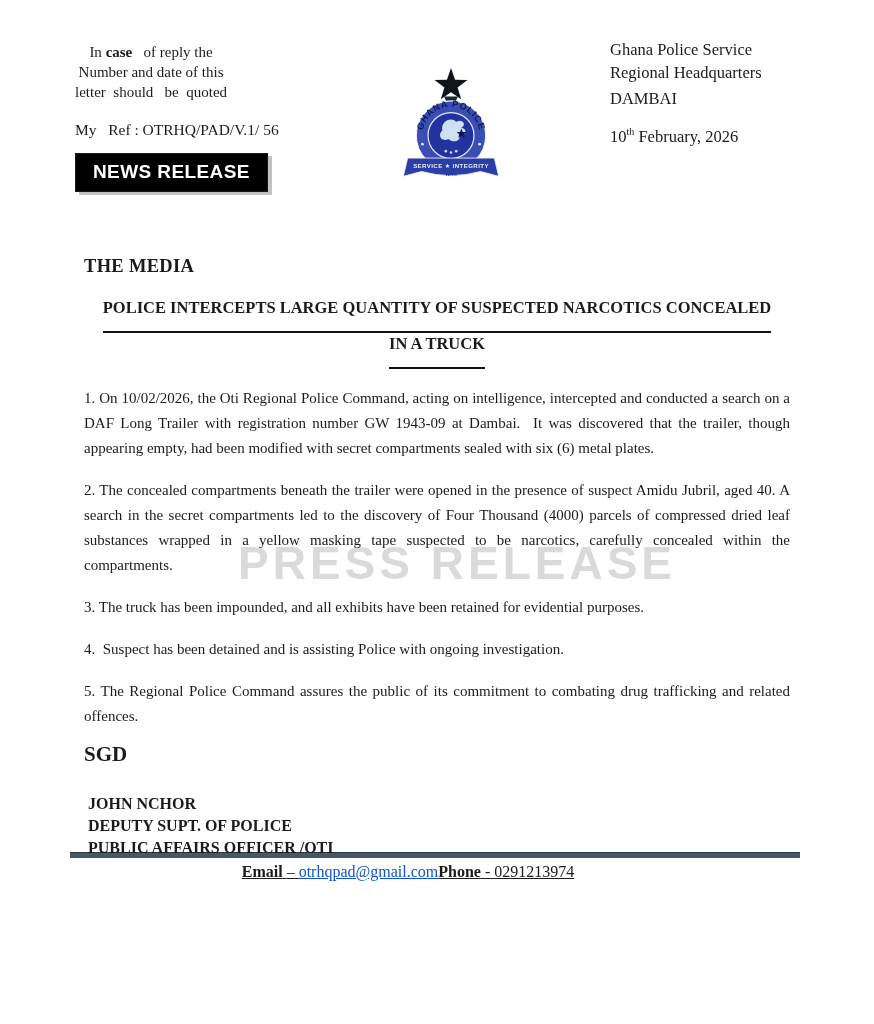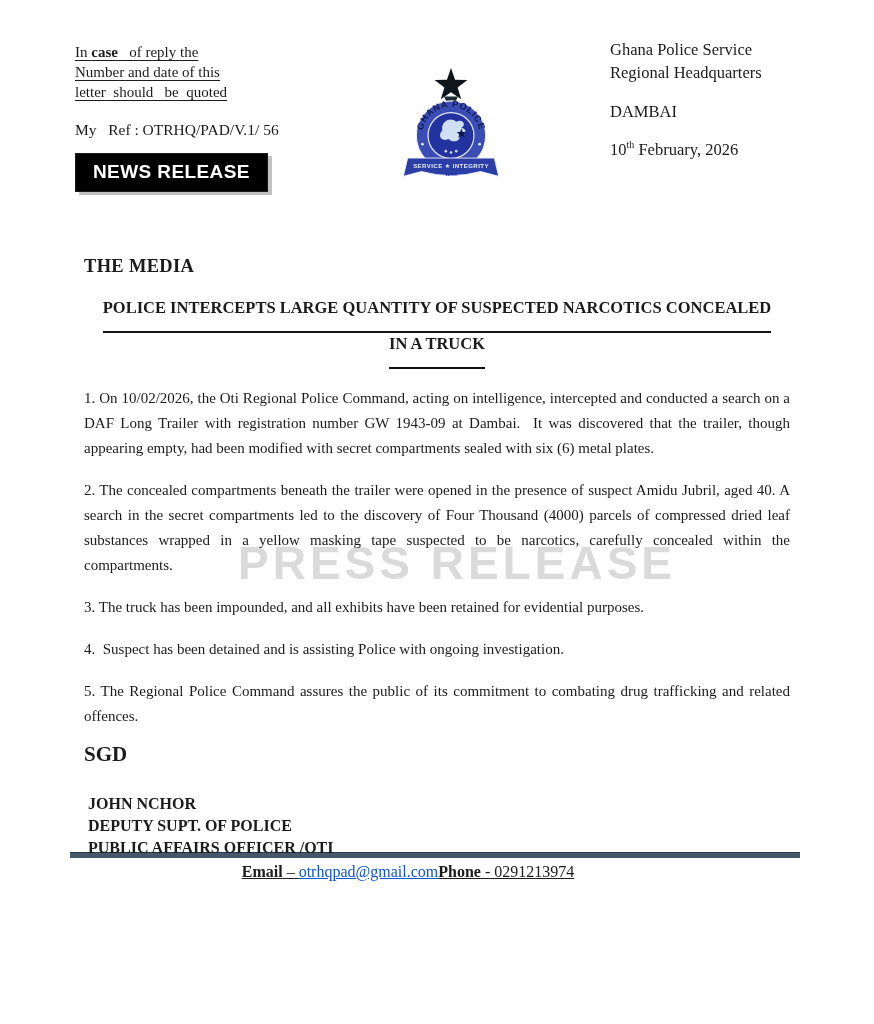--- a/index.html
+++ b/index.html
@@ -3,32 +3,32 @@
 <meta charset="utf-8">
 <style>
   html,body { margin:0; padding:0; background:#ffffff; }
   .page {
     position:relative; width:874px; height:1024px; background:#ffffff;
     font-family:"Liberation Serif","DejaVu Serif",serif; color:#1b1b1b;
     overflow:hidden;
   }
   
   .reply-note { position:absolute; left:75px; top:42px; font-size:15px; line-height:20px; }
-  .rn-line { text-decoration:underline; text-underline-offset:3px; white-space:pre; }
+  .rn-line { text-underline-offset:3px; white-space:pre;text-align:center; }
   .rn-line b { font-weight:bold; }
   .ref-line { position:absolute; left:75px; top:121px; font-size:15.5px; white-space:pre; }
   .news-box {
     position:absolute; left:75px; top:153px; background:#000; color:#fff;
     font-family:"Liberation Sans","DejaVu Sans",sans-serif; font-weight:bold;
     font-size:19px; padding:7px 17px 8px 17px; letter-spacing:0.4px;
     border:1px solid #1a1a1a; box-shadow:4px 3px 0 rgba(120,120,120,0.45);
   }
   
   .header-right { position:absolute; left:610px; top:38px; font-size:16.5px; line-height:23px; }
-  .hr-loc { margin-top:16px; }
+  .hr-loc { margin-top:3px; }
   .hr-date { margin-top:10px; }
   .hr-date sup { font-size:10px; }
   
   .logo { position:absolute; left:399px; top:66px; width:104px; }
   
   .watermark {
     position:absolute; top:536px; left:0; width:100%; text-align:center;
     font-family:"Liberation Sans","DejaVu Sans",sans-serif; font-size:46px;
     font-weight:600; letter-spacing:4px; color:rgba(150,150,150,0.35); z-index:0;margin-left:20px;
   }

